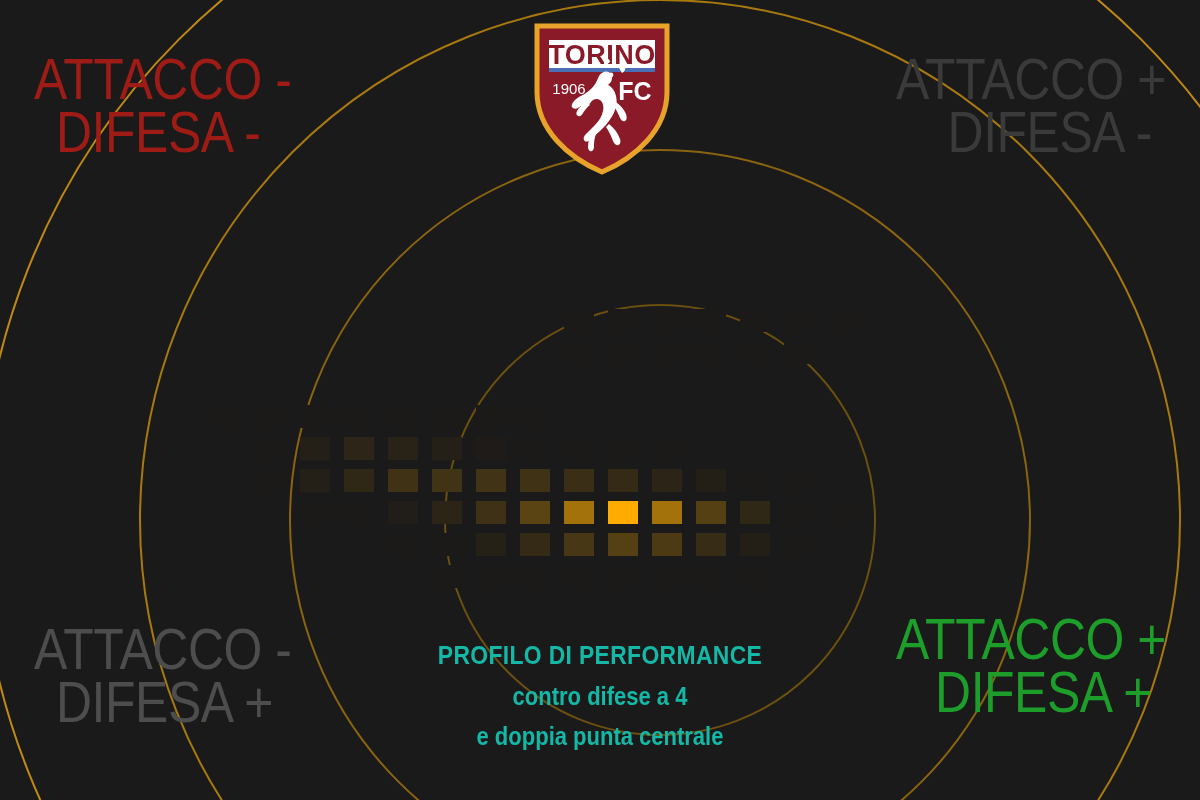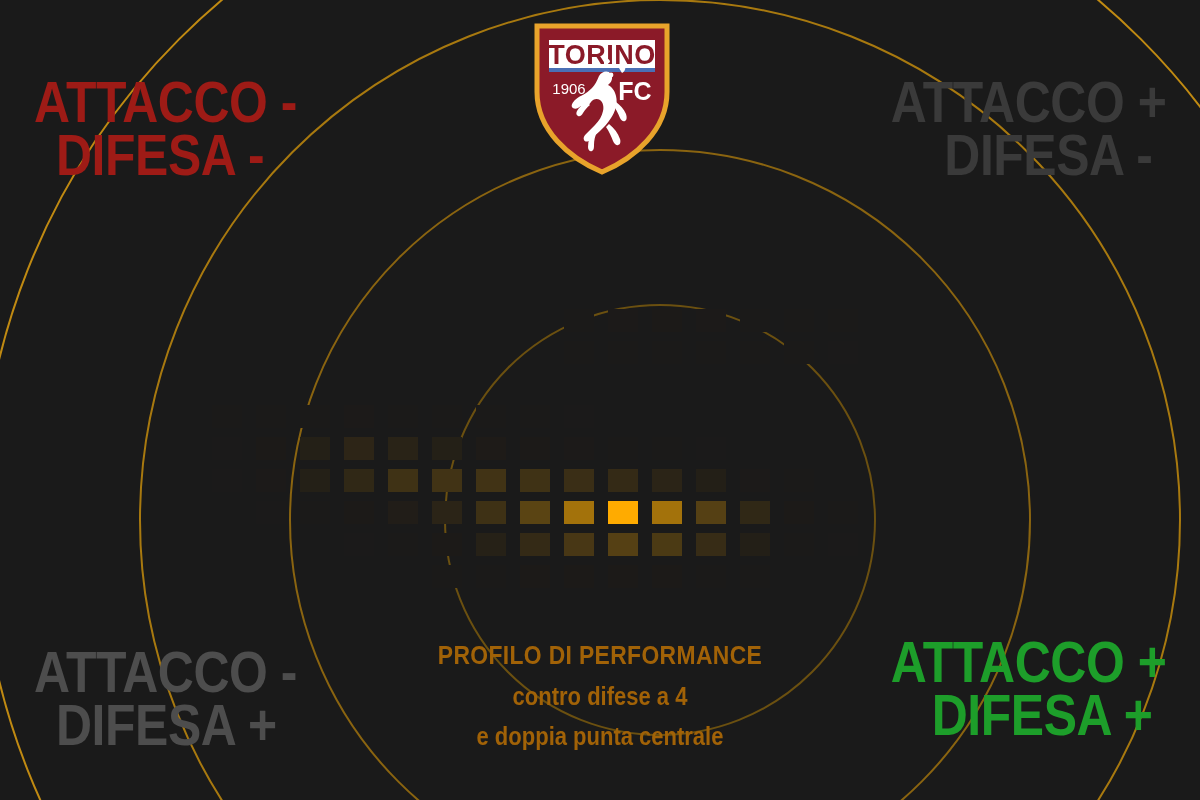--- a/index.html
+++ b/index.html
@@ -36,26 +36,25 @@
   }
   .hm-cell {
     position: absolute;
     width: 30px;
     height: 23px;
   }
 
   
   .quad {
     position: absolute;
-    font-weight: 700;
+    font-weight: 400;
     font-stretch: condensed;
     line-height: 0.92;
     letter-spacing: -0.5px;
     white-space: nowrap;
-    margin-top: 23px;
   }
   .quad .l1, .quad .l2 {
     display: block;
     font-size: 58px;
     transform: scaleX(0.86);
   }
   .quad.q-tl { left: 34px;  top: 52px;  text-align: left;  color: #9e1b16; }
   .quad.q-tl .l1 { transform-origin: left center; }
   .quad.q-tl .l2 { transform-origin: left center; margin-left: 22px; }
 
@@ -262,19 +261,19 @@
   <div class="quad q-bl" style="color: rgb(77, 77, 77);">
     <span class="l1">ATTACCO -</span>
     <span class="l2">DIFESA +</span>
   </div>
 
   <div class="quad q-br" style="color: rgb(29, 158, 42);">
     <span class="l1">ATTACCO +</span>
     <span class="l2">DIFESA +</span>
   </div>
 
-  <div id="caption" style="color: #a16207;">
+  <div id="caption" style="color: #14b8a6;">
     <span class="cap-title">PROFILO DI PERFORMANCE</span>
     <span class="cap-sub1">contro difese a 4</span>
     <span class="cap-sub2">e doppia punta centrale</span>
   </div>
 
 </div>
 
 </body></html>

